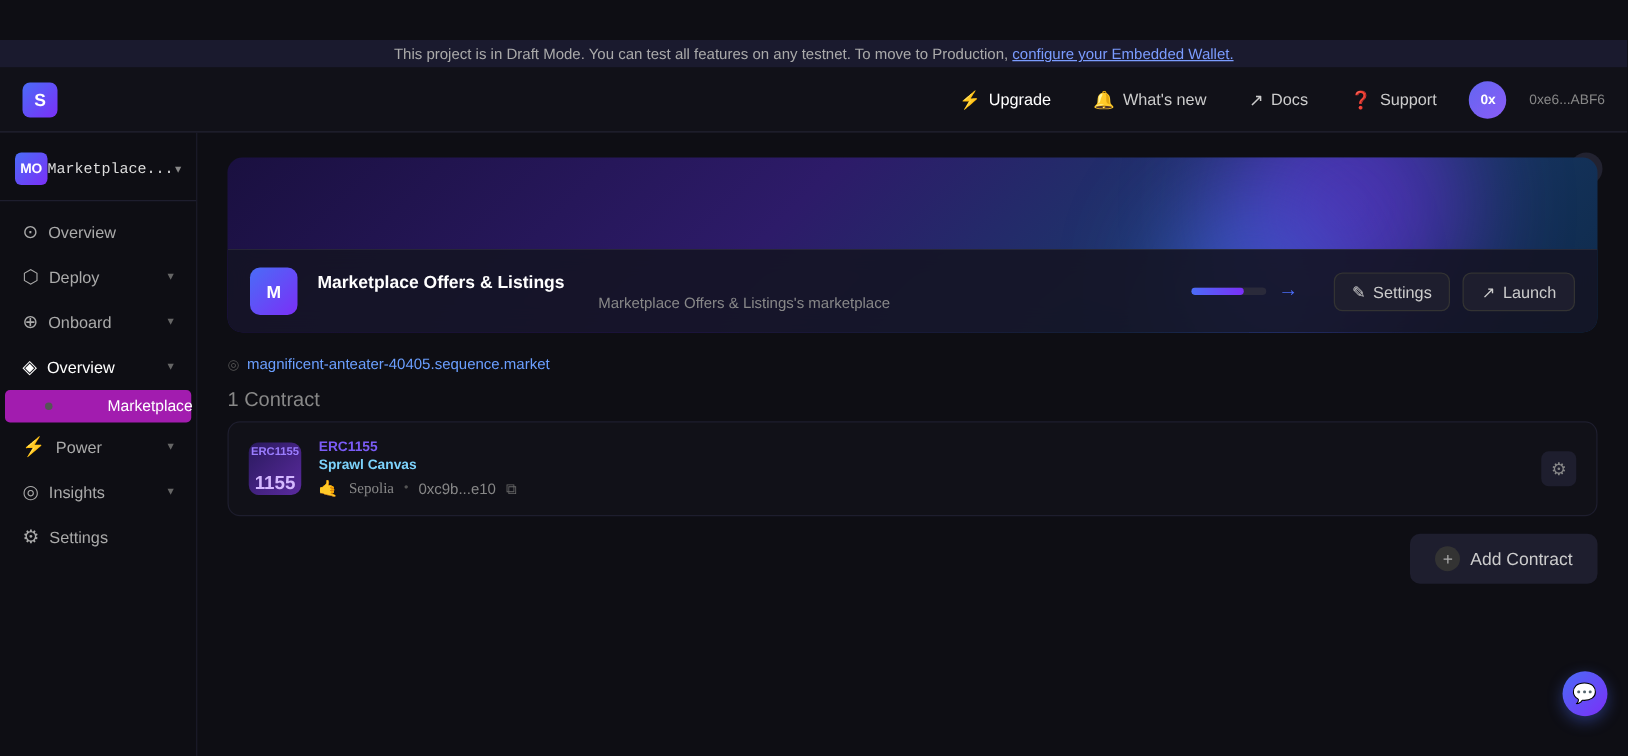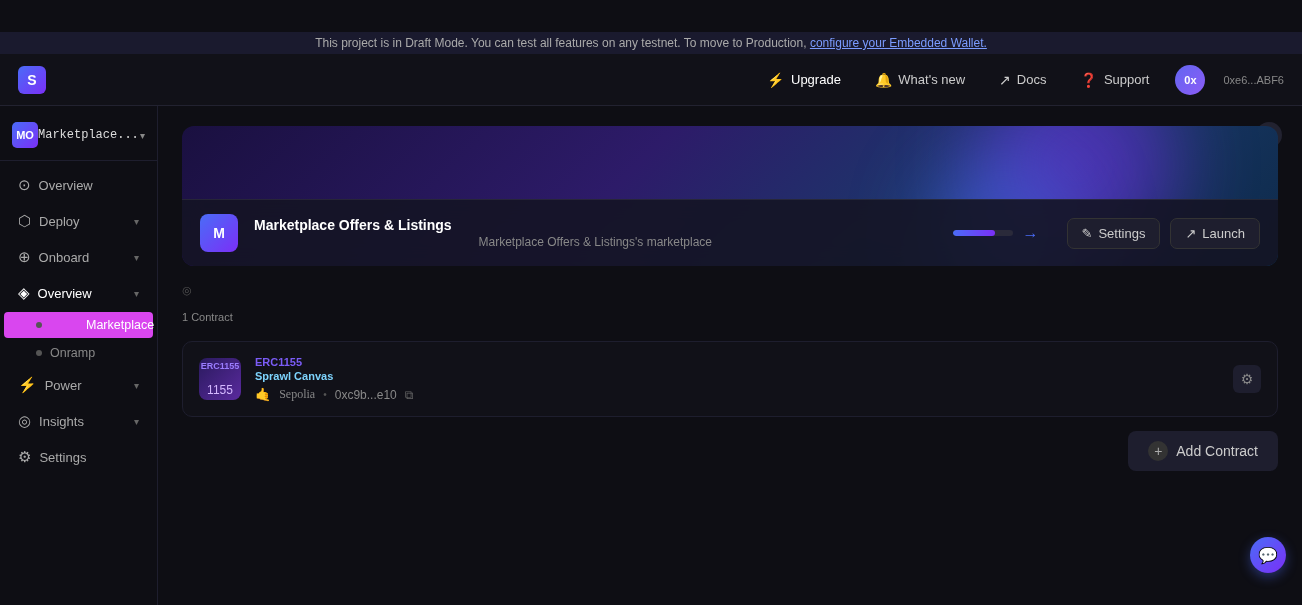--- a/index.html
+++ b/index.html
@@ -122,21 +122,21 @@
     .sidebar-item .chevron { margin-left: auto; font-size: 10px; color: #666; }
 
     .sidebar-sub-item {
       display: flex; align-items: center; gap: 8px;
       padding: 6px 14px 6px 32px;
       font-size: 12.5px; color: #888;
       cursor: pointer;
       margin: 1px 4px;
       border-radius: 4px;
     }
-    .sidebar-sub-item.active { color: #fff; background: #d946ef; gap: 44px; }
+    .sidebar-sub-item.active { color: #fff; background: #a21caf; gap: 44px; }
     .sidebar-dot { width: 6px; height: 6px; border-radius: 50%; background: #555; flex-shrink: 0; }
 
     
     .content {
       flex: 1;
       background: #0e0e14;
       padding: 20px 24px;
       overflow-y: auto;
       position: relative;
     }
@@ -227,42 +227,42 @@
     
     .domain-tag {
       display: flex; align-items: center; gap: 6px;
       font-size: 12px; color: #6b9fff;
       margin-bottom: 14px;
     }
     .domain-icon { font-size: 11px; color: #555; }
 
     
     .contracts-header {
-      font-size: 11px; color: #888;
-      margin-bottom: 18px;
+      font-size: 16px; color: #888;
+      margin-bottom: 7px;
     }
 
     .contract-card {
       background: #111118;
       border: 1px solid #1e1e2e;
       border-radius: 10px;
       padding: 14px 16px;
       display: flex; align-items: center; gap: 14px;
       margin-bottom: 14px;
     }
     .contract-icon {
       width: 42px; height: 42px;
       background: linear-gradient(135deg, #2a1a5e, #5a2a9e);
       border-radius: 8px;
       display: flex; align-items: center; justify-content: center;
       font-size: 11px; font-weight: bold; color: #b388ff;
       flex-direction: column; flex-shrink: 0;
     }
     .contract-icon-top { font-size: 9px; color: #9b7dff; }
-    .contract-icon-bottom { font-size: 12px; font-weight: 400; color: #d4b8ff; margin-top: 12px; }
+    .contract-icon-bottom { font-size: 15px; font-weight: 700; color: #d4b8ff; margin-top: 12px; }
     .contract-info { flex: 1; }
     .contract-type { font-size: 11px; color: #7b5cf6; font-weight: 600; margin-bottom: 2px; }
     .contract-name { font-size: 11px; font-weight: 600; color: #7dd3fc; }
     .contract-meta {
       display: flex; align-items: center; gap: 8px;
       margin-top: 5px;
     }
     .contract-emoji { font-size: 13px; }
     .contract-network { font-size: 12px; color: #888; font-family: Liberation Serif, serif; }
     .contract-dot { color: #555; font-size: 10px; }
@@ -383,24 +383,20 @@
       <span class="chevron">▾</span>
     </div>
     <div class="sidebar-item active">
       <span class="item-icon">◈</span>
       <span class="item-label">Overview</span>
       <span class="chevron">▾</span>
     </div>
     <div class="sidebar-sub-item active">
       <span class="sidebar-dot"></span>
       <span>Marketplace</span>
-    </div>
-    <div class="sidebar-sub-item">
-      <span class="sidebar-dot"></span>
-      <span>Onramp</span>
     </div>
     <div class="sidebar-item">
       <span class="item-icon">⚡</span>
       <span class="item-label">Power</span>
       <span class="chevron">▾</span>
     </div>
     <div class="sidebar-item">
       <span class="item-icon">◎</span>
       <span class="item-label">Insights</span>
       <span class="chevron">▾</span>
@@ -440,20 +436,21 @@
           <button class="launch-btn">
             <span>↗</span>
             <span>Launch</span>
           </button>
         </div>
       </div>
     </div>
 
     <div class="domain-tag">
       <span class="domain-icon">◎</span>
+      <span>magnificent-anteater-40405.sequence.market</span>
     </div>
 
     <div class="contracts-header">
       <span>1 Contract</span>
     </div>
 
     <div class="contract-card">
       <div class="contract-icon">
         <span class="contract-icon-top">ERC1155</span>
         <span class="contract-icon-bottom">1155</span>

